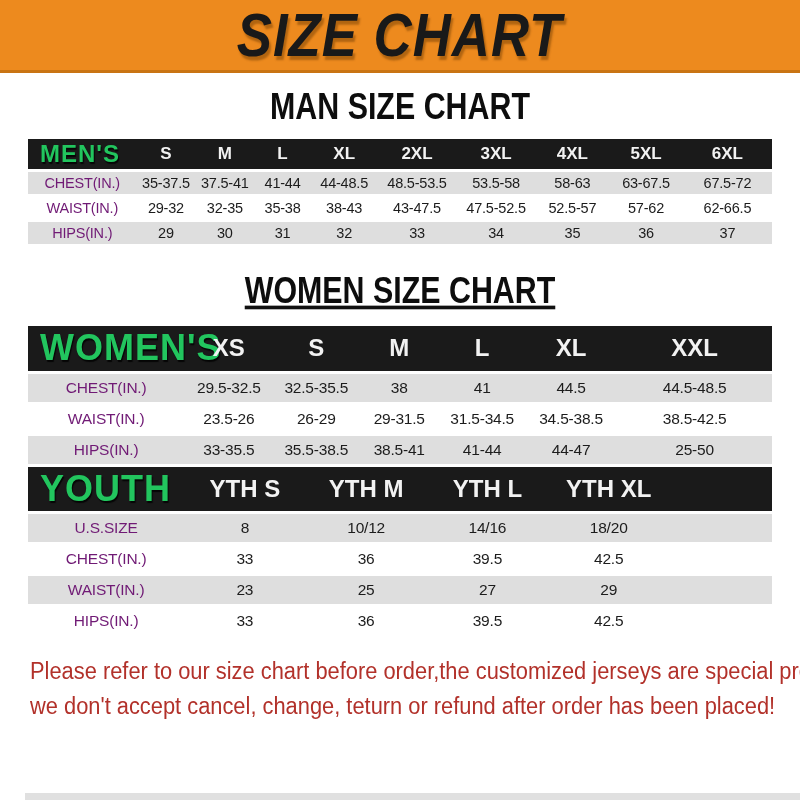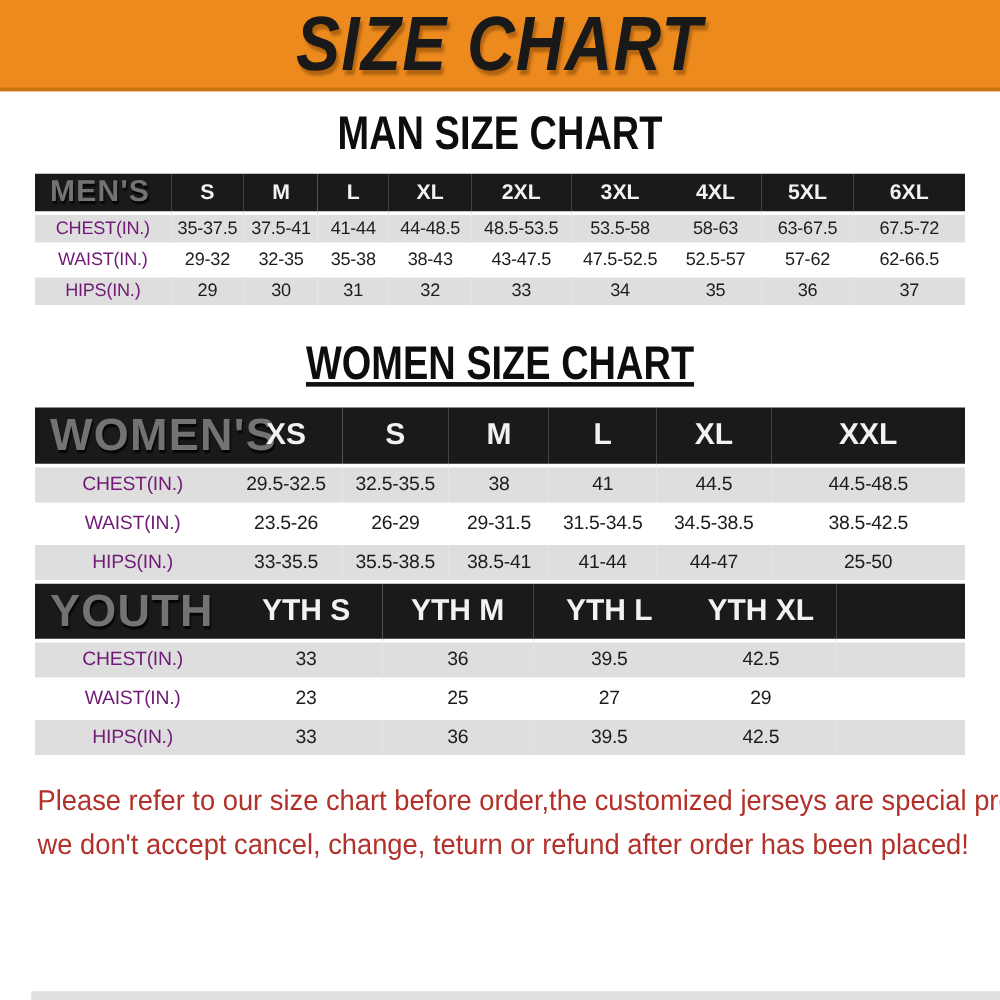--- a/index.html
+++ b/index.html
@@ -43,21 +43,21 @@
   table.size-table{
     width:100%;border-collapse:collapse;table-layout:fixed;
   }
   table.size-table thead th{
     background:var(--bar-black);color:#f2f2f2;
     border-bottom:3px solid #ffffff;
     font-weight:bold;text-align:center;vertical-align:middle;
     white-space:nowrap;
   }
   table.size-table th.corner{
-    text-align:left;padding-left:12px;letter-spacing:1px;color:#737373;
+    text-align:left;padding-left:12px;letter-spacing:1px;color:#22c55e;
     text-shadow:1px 2px 1px rgba(0,0,0,0.8);
   }
   table.size-table tbody td{
     text-align:center;vertical-align:middle;white-space:nowrap;
     border-bottom:3px solid #ffffff;color:#1c1c1c;
     letter-spacing:-0.2px;
   }
   table.size-table tbody tr:nth-child(odd) td{background:var(--row-shade);}
   table.size-table td.row-label{color:#701a75;}
 
@@ -236,20 +236,28 @@
             <th class="corner">YOUTH</th>
             <th>YTH S</th>
             <th>YTH M</th>
             <th>YTH L</th>
             <th>YTH XL</th>
             <th></th>
           </tr>
         </thead>
         <tbody>
           <tr>
+            <td class="row-label">U.S.SIZE</td>
+            <td>8</td>
+            <td>10/12</td>
+            <td>14/16</td>
+            <td>18/20</td>
+            <td></td>
+          </tr>
+          <tr>
             <td class="row-label">CHEST(IN.)</td>
             <td>33</td>
             <td>36</td>
             <td>39.5</td>
             <td>42.5</td>
             <td></td>
           </tr>
           <tr>
             <td class="row-label">WAIST(IN.)</td>
             <td>23</td>

